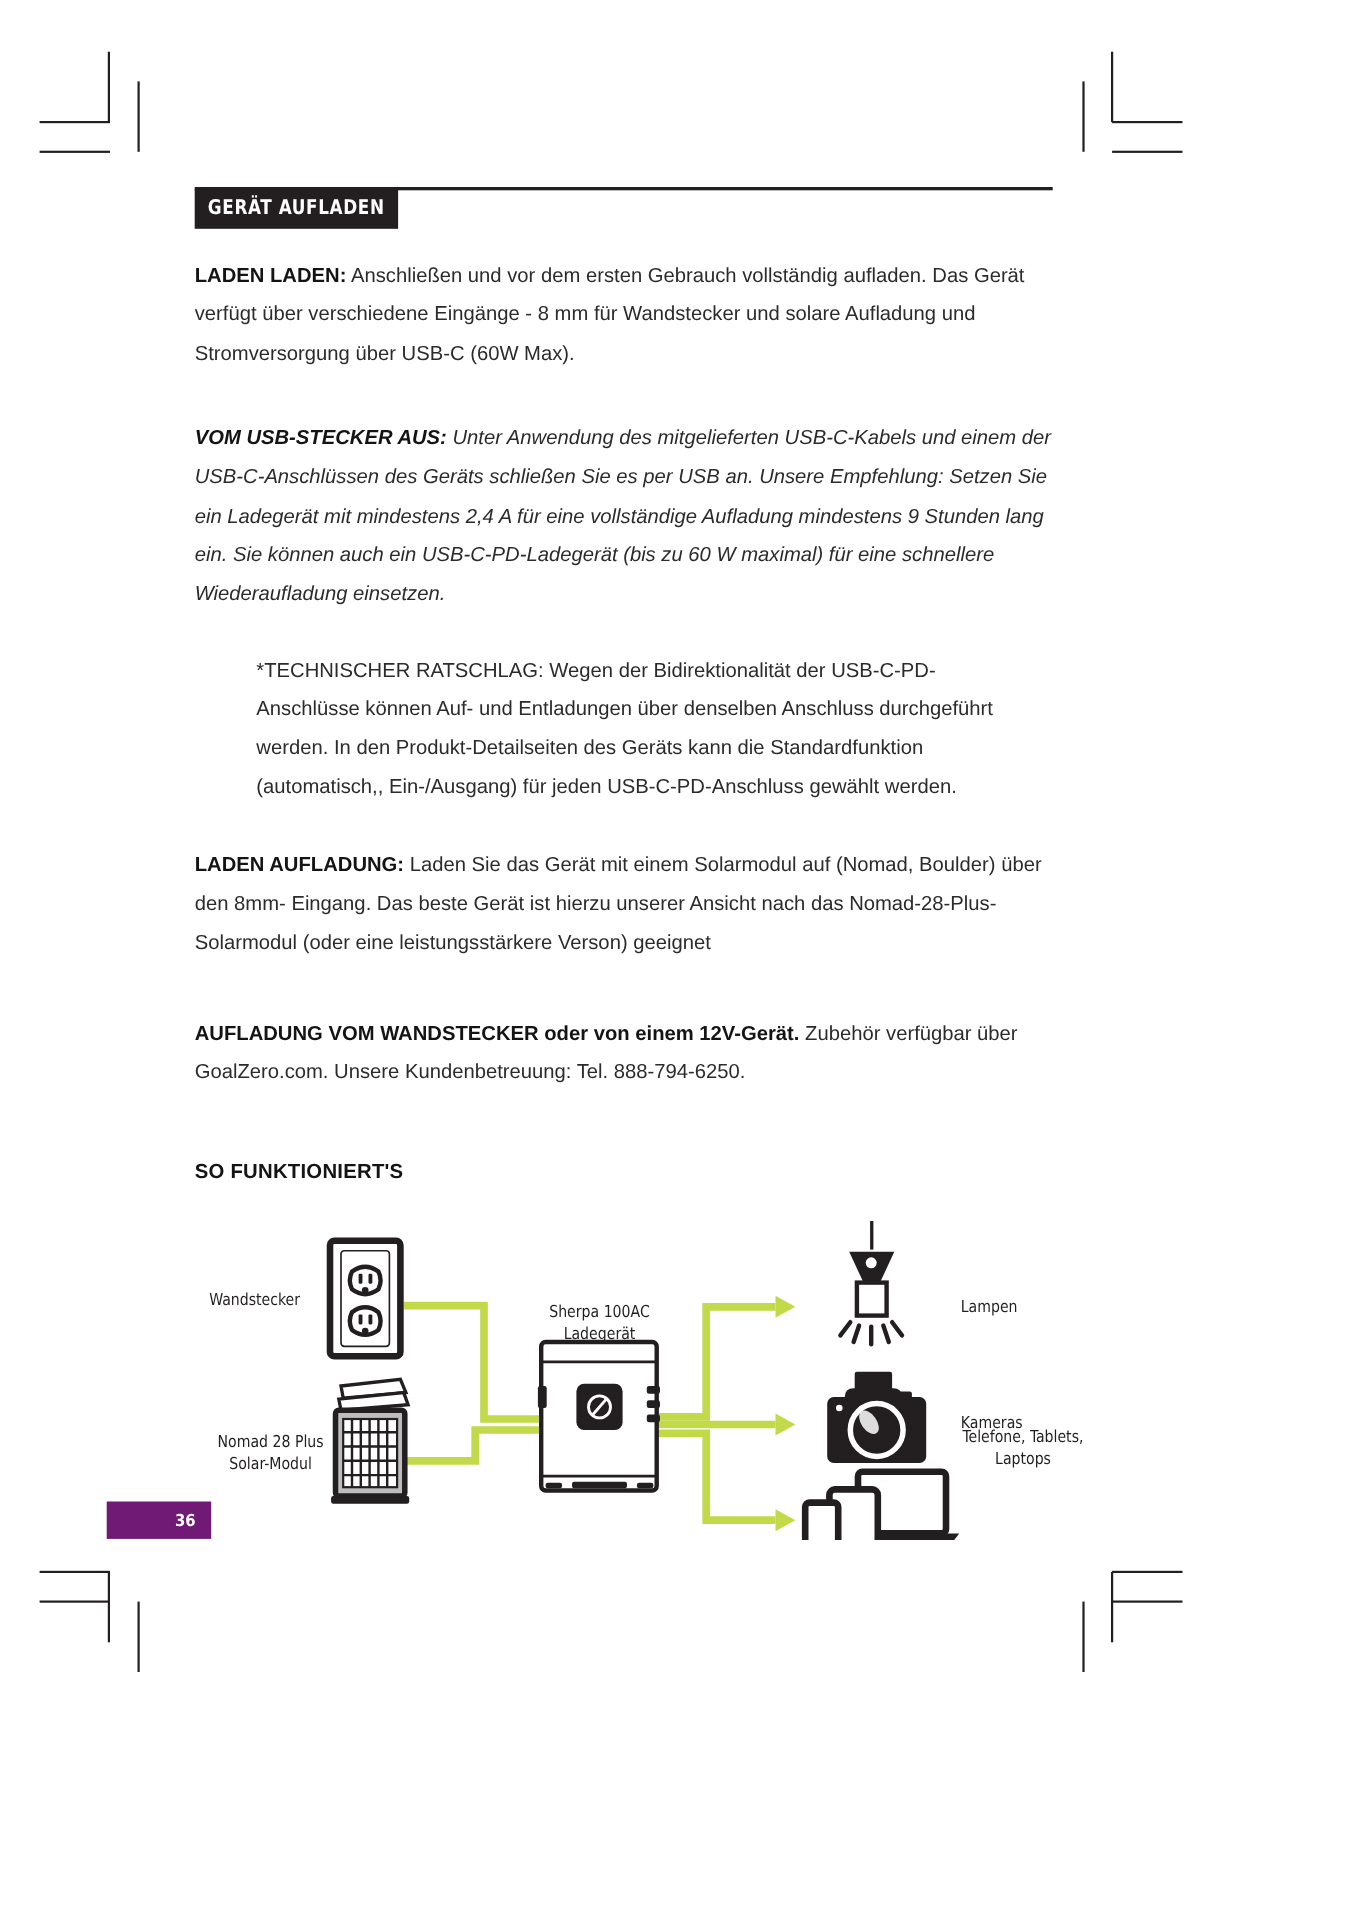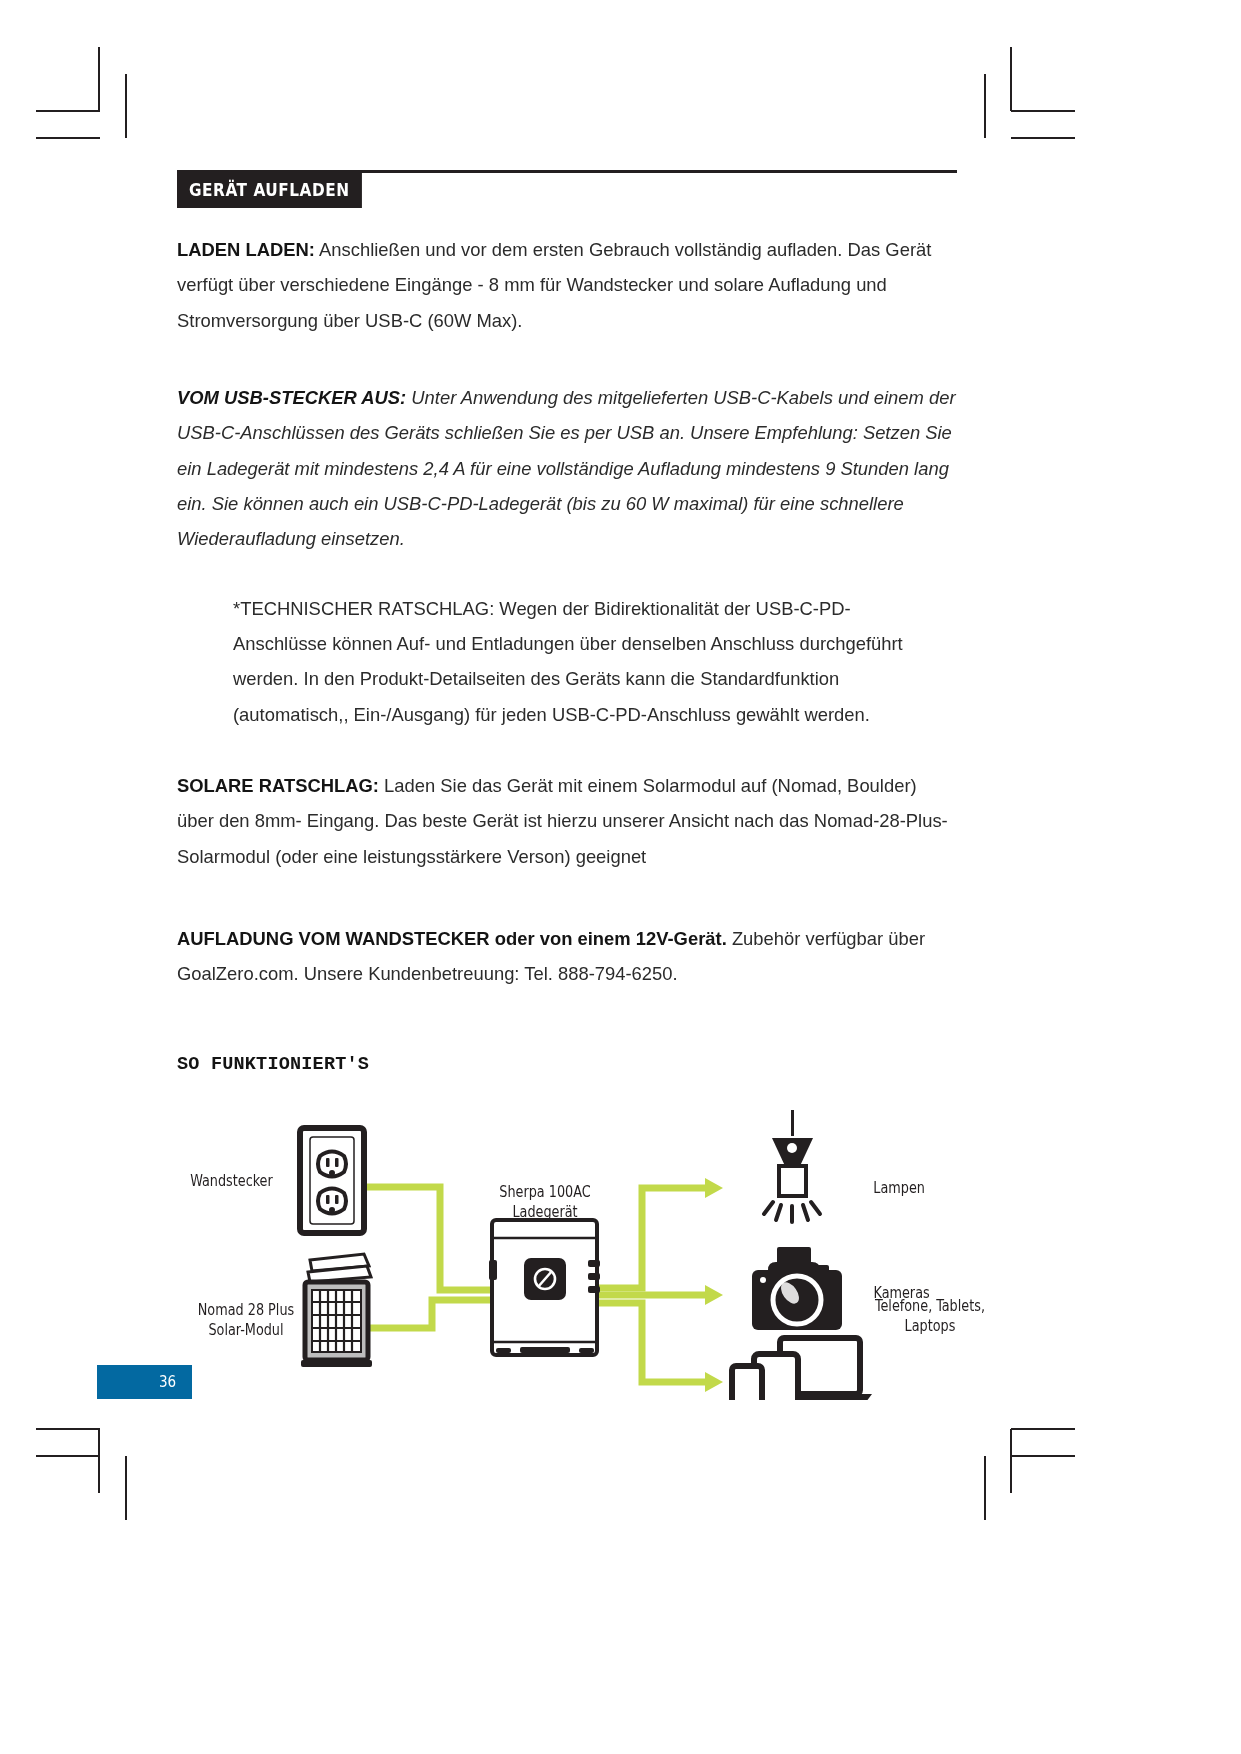--- a/index.html
+++ b/index.html
@@ -51,42 +51,41 @@
   .lead{font-weight:700;color:#141414;}
   .indent{margin-left:56px;width:700px;margin-top:34px;}
   .gap-lg{margin-bottom:34px;font-style:italic;}
 
   .howto-title{
     font-weight:700;
     font-size:18.5px;
     color:#141414;
     letter-spacing:.2px;
     margin:62px 0 0 0;
-    font-family:Liberation Mono, monospace;
   }
 
   
   .diagram{position:absolute;left:160px;top:1110px;width:940px;height:290px;}
   .dlabel{
     position:absolute;
     font-family:"DejaVu Sans Condensed","Liberation Sans",sans-serif;
     font-size:15px;
     color:#231f20;
     line-height:1.35;
     white-space:pre-line;
     transform:scaleX(.95);
   }
 
   
   .pagenum{
     position:absolute;left:97px;top:1365px;
-    width:95px;height:34px;background:#0369a1;
+    width:95px;height:34px;background:#701a75;
     color:#ffffff;
     font-family:"DejaVu Sans Condensed","Liberation Sans",sans-serif;
-    font-size:15px;font-weight:400;
+    font-size:15px;font-weight:700;
     display:flex;align-items:center;
     padding-left:62px;box-sizing:border-box;
   }
 </style>
 </head>
 <body>
 
 <div class="page">
 
   <div class="crop cm-h" style="left:36px;top:110px;width:64px;"></div>
@@ -120,21 +119,21 @@
       <span class="lead">LADEN LADEN:</span><span> Anschließen und vor dem ersten Gebrauch vollständig aufladen. Das Gerät verfügt über verschiedene Eingänge - 8 mm für Wandstecker und solare Aufladung und Stromversorgung über USB-C (60W Max).</span>
     </p>
 
     <p class="body-text gap-lg" style="margin-top:42px;">
       <span class="lead">VOM USB-STECKER AUS:</span><span> Unter Anwendung des mitgelieferten USB-C-Kabels und einem der USB-C-Anschlüssen des Geräts schließen Sie es per USB an. Unsere Empfehlung: Setzen Sie ein Ladegerät mit mindestens 2,4 A für eine vollständige Aufladung mindestens 9 Stunden lang ein. Sie können auch ein USB-C-PD-Ladegerät (bis zu 60 W maximal) für eine schnellere Wiederaufladung einsetzen.</span>
     </p>
 
     <p class="body-text indent">*TECHNISCHER RATSCHLAG: Wegen der Bidirektionalität der USB-C-PD-Anschlüsse können Auf- und Entladungen über denselben Anschluss durchgeführt werden. In den Produkt-Detailseiten des Geräts kann die Standardfunktion (automatisch,, Ein-/Ausgang) für jeden USB-C-PD-Anschluss gewählt werden.</p>
 
     <p class="body-text" style="margin-top:36px;">
-      <span class="lead">SOLARE RATSCHLAG:</span><span> Laden Sie das Gerät mit einem Solarmodul auf (Nomad, Boulder) über den 8mm- Eingang. Das beste Gerät ist hierzu unserer Ansicht nach das Nomad-28-Plus-Solarmodul (oder eine leistungsstärkere Verson) geeignet</span>
+      <span class="lead">LADEN AUFLADUNG:</span><span> Laden Sie das Gerät mit einem Solarmodul auf (Nomad, Boulder) über den 8mm- Eingang. Das beste Gerät ist hierzu unserer Ansicht nach das Nomad-28-Plus-Solarmodul (oder eine leistungsstärkere Verson) geeignet</span>
     </p>
 
     <p class="body-text" style="margin-top:47px;">
       <span class="lead">AUFLADUNG VOM WANDSTECKER oder von einem 12V-Gerät.</span><span> Zubehör verfügbar über GoalZero.com. Unsere Kundenbetreuung: Tel. 888-794-6250.</span>
     </p>
 
     <p class="howto-title">SO FUNKTIONIERT'S</p>
   </div>
 
   <div class="diagram">

